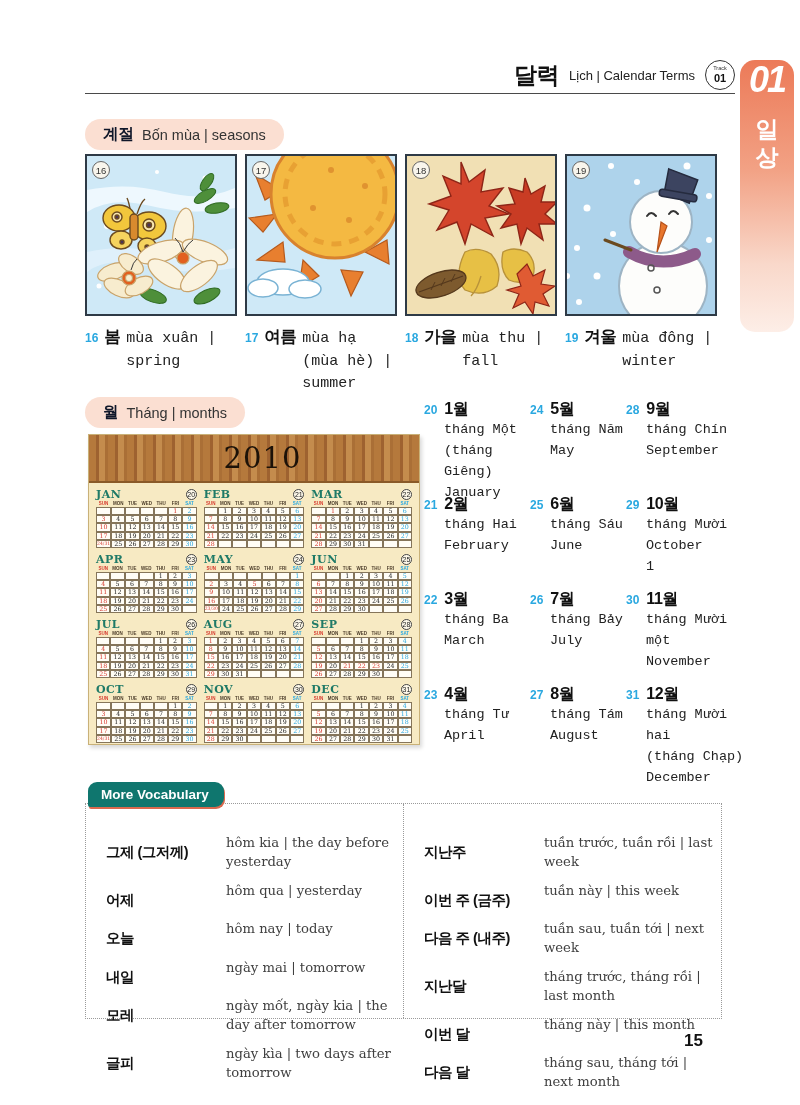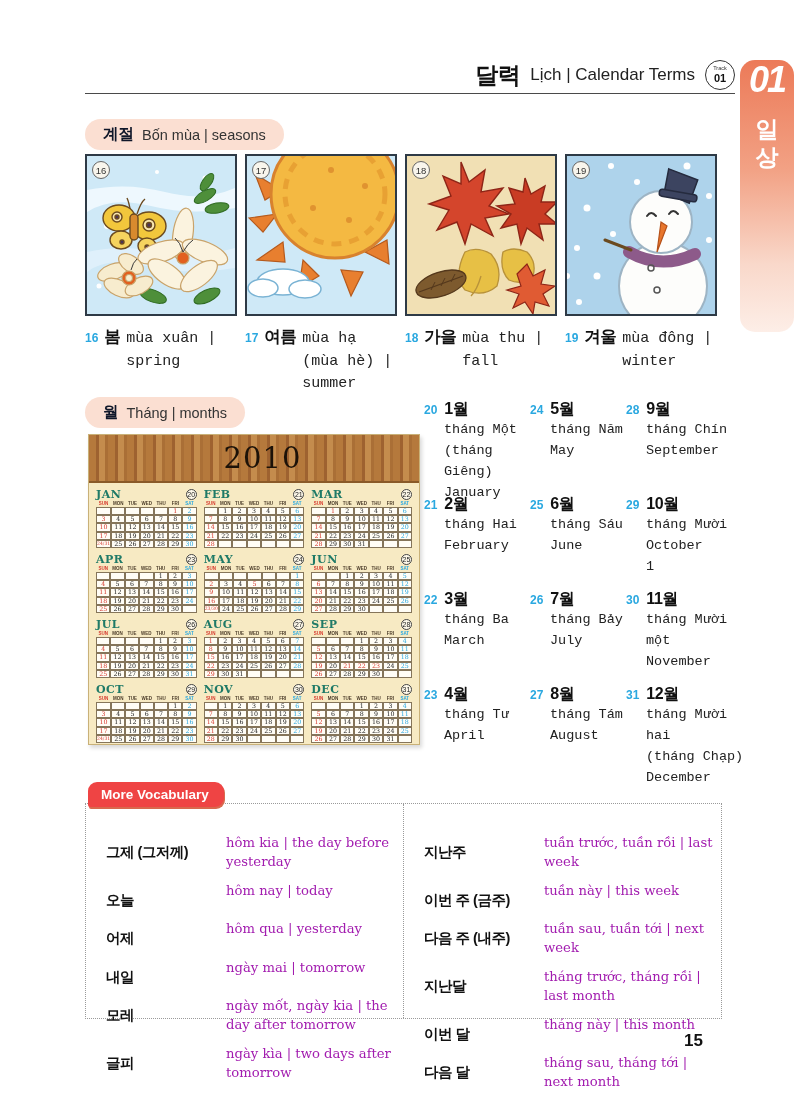--- a/index.html
+++ b/index.html
@@ -5,21 +5,21 @@
   * { margin:0; padding:0; box-sizing:border-box; }
   html,body { background:#ffffff; }
   .page {
     position:relative; width:800px; height:1105px; background:#fff;
     font-family:"Liberation Sans", sans-serif; color:#111; overflow:hidden;
   }
   
   .header { position:absolute; top:58px; left:85px; width:650px; height:34px;
     display:flex; justify-content:flex-end; align-items:center; gap:10px; }
   .title-ko { font-size:23px; font-weight:bold; color:#111; letter-spacing:-0.5px; }
-  .title-sub { font-size:17px; color:#222; }
+  .title-sub { font-size:13px; color:#222; }
   .track-badge { width:30px; height:30px; border:1.6px solid #333; border-radius:50%;
     display:flex; flex-direction:column; align-items:center; justify-content:center; background:#fff; }
   .track-badge .t { font-size:5.5px; color:#333; line-height:1; }
   .track-badge .n { font-size:11px; font-weight:bold; color:#111; line-height:1.1; }
   .header-rule { position:absolute; top:93px; left:85px; width:650px; border-top:1.6px solid #4a4a4a; }
   
   .side-tab { position:absolute; right:6px; top:60px; width:54px; height:272px; border-radius:15px;
     background:linear-gradient(180deg,#ec7a58 0%,#f2a184 40%,#f9d8ca 75%,#fdeee7 100%); }
   .side-tab .num { text-align:center; color:#fff; font-size:36px; font-weight:bold; font-style:italic;
     line-height:1; margin-top:2px; letter-spacing:-2px; }
@@ -66,30 +66,30 @@
   
   .month-entries { position:absolute; left:424px; top:399px; width:335px;
     display:grid; grid-template-columns:106px 96px 133px; }
   .entry-col { display:flex; flex-direction:column; }
   .entry { height:95px; }
   .entry-head { display:flex; gap:7px; align-items:baseline; }
   .entry-num { color:#2aa8e0; font-size:12px; font-weight:bold; min-width:13px; }
   .entry-ko { font-size:16px; font-weight:bold; color:#111; letter-spacing:-0.5px; }
   .entry-line { margin-left:20px; font-family:Liberation Mono, monospace; font-size:13.5px; line-height:1.55; color:#222; }
   
-  .vocab-label { position:absolute; left:88px; top:782px; z-index:2; background:#ef4444; color:#fff;
+  .vocab-label { position:absolute; left:88px; top:782px; z-index:2; background:#0f766e; color:#fff;
     font-size:13.5px; font-weight:bold; padding:5px 15px 5px 13px; border-radius:9px 9px 9px 2px;
     box-shadow:1px 2px 0 #d9694e; }
   .vocab-box { position:absolute; left:85px; top:803px; width:637px; height:216px;
     border:1.6px dotted #9a9a9a; display:flex; background:#fff; }
   .vocab-col { flex:1; padding:28px 8px 8px 20px; display:flex; flex-direction:column; gap:8.5px; }
   .vocab-col.left { border-right:1.6px dotted #9a9a9a; }
   .vocab-row { display:flex; }
   .vocab-term { width:120px; flex-shrink:0; font-size:14.5px; font-weight:bold; color:#111; letter-spacing:-0.5px;margin-top:11px; }
-  .vocab-def { font-family:"DejaVu Serif", serif; font-size:13.2px; color:#a21caf; line-height:1.45; padding-top:1px; }
+  .vocab-def { font-family:"DejaVu Serif", serif; font-size:13.2px; color:#404040; line-height:1.45; padding-top:1px; }
   
   .page-num { position:absolute; left:684px; top:1031px; font-size:17px; font-weight:bold; color:#111; }
 </style>
 </head>
 <body>
 
 <div class="page">
 
   <div class="header">
     <span class="title-ko">달력</span>
@@ -1002,28 +1002,28 @@
     </div>
 
   <div class="vocab-label">More Vocabulary</div>
   <div class="vocab-box">
     <div class="vocab-col left">
         <div class="vocab-row">
           <div class="vocab-term">그제 (그저께)</div>
           <div class="vocab-def">hôm kia | the day before yesterday</div>
         </div>
         <div class="vocab-row">
+          <div class="vocab-term">어제</div>
+          <div class="vocab-def">hôm qua | yesterday</div>
+        </div>
+        <div class="vocab-row">
           <div class="vocab-term">오늘</div>
           <div class="vocab-def">hôm nay | today</div>
         </div>
         <div class="vocab-row">
-          <div class="vocab-term">어제</div>
-          <div class="vocab-def">hôm qua | yesterday</div>
-        </div>
-        <div class="vocab-row">
           <div class="vocab-term">내일</div>
           <div class="vocab-def">ngày mai | tomorrow</div>
         </div>
         <div class="vocab-row">
           <div class="vocab-term">모레</div>
           <div class="vocab-def">ngày mốt, ngày kia | the day after tomorrow</div>
         </div>
         <div class="vocab-row">
           <div class="vocab-term">글피</div>
           <div class="vocab-def">ngày kìa | two days after tomorrow</div>

